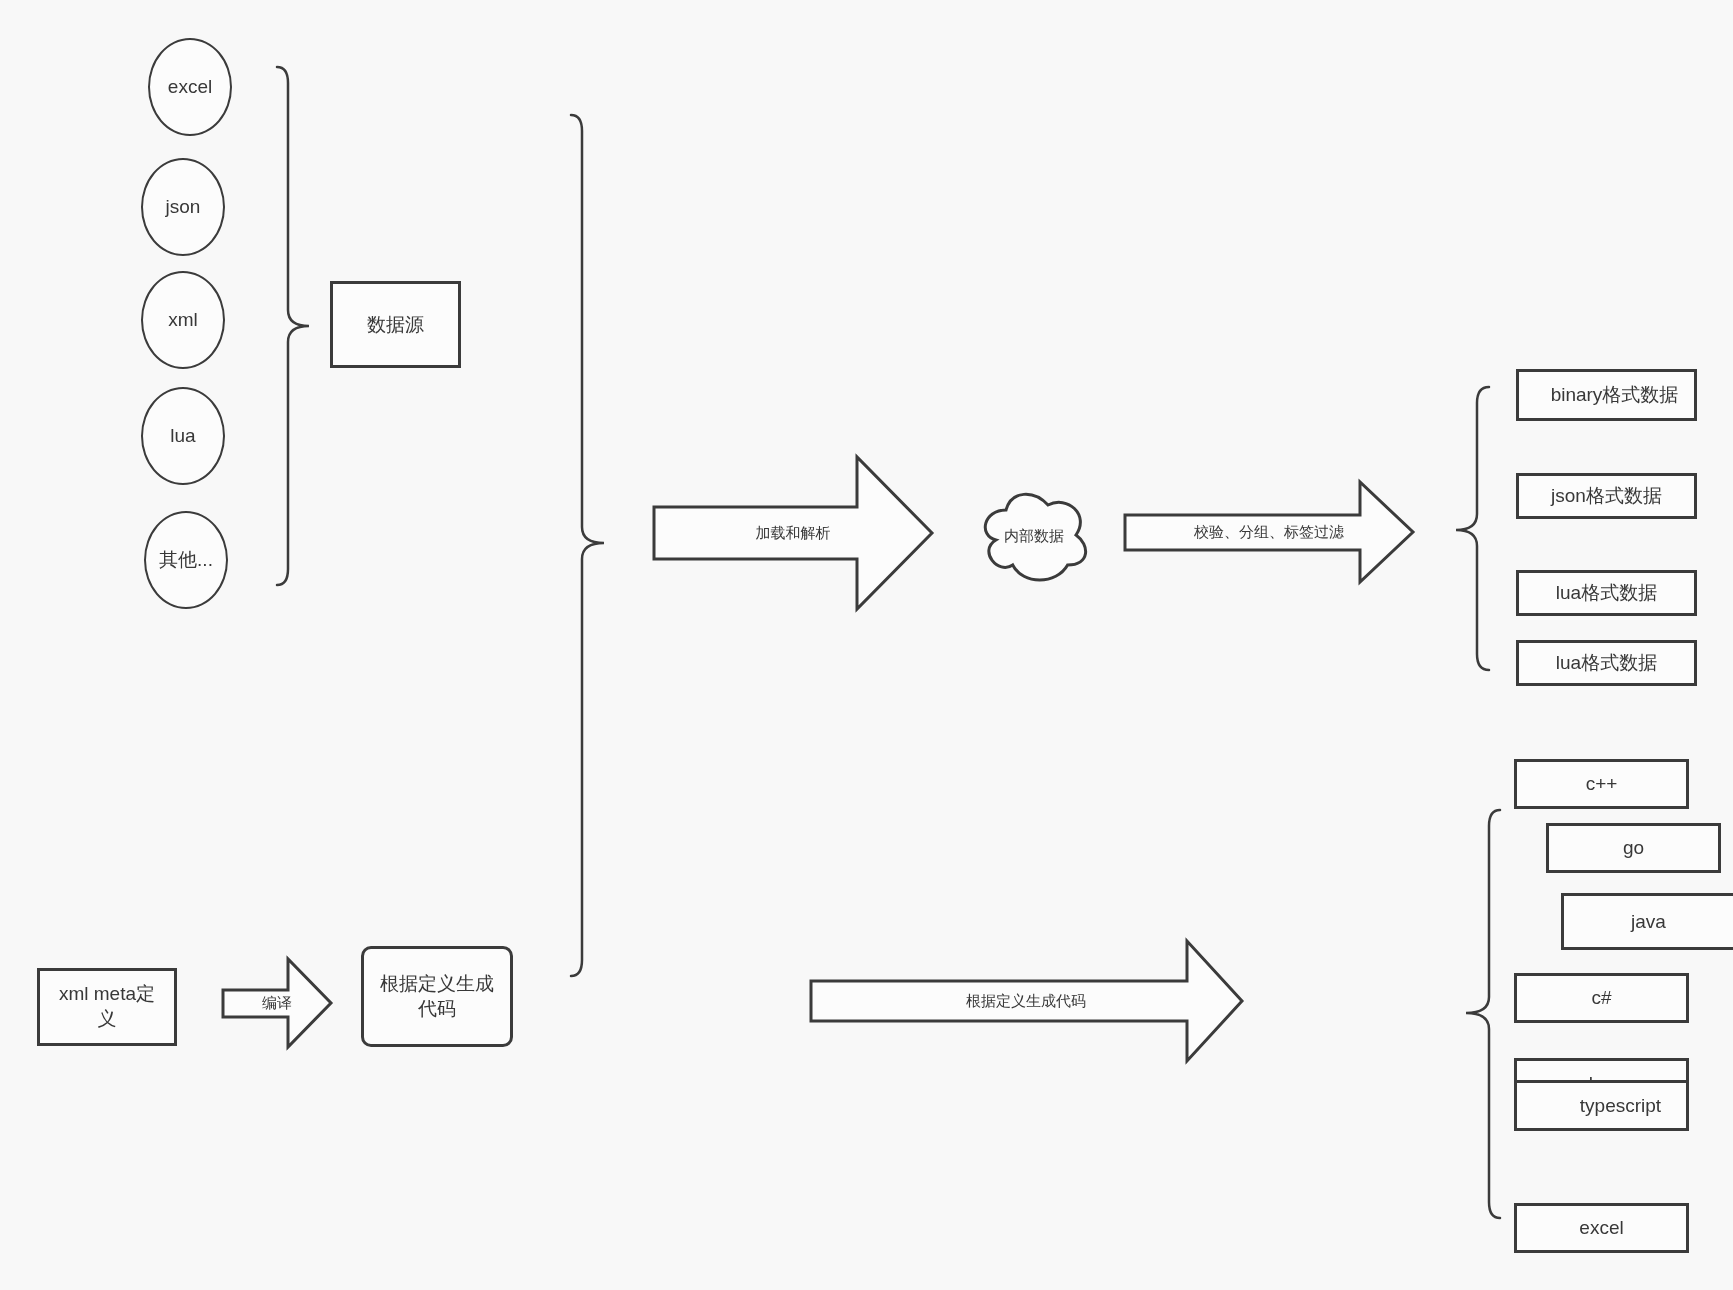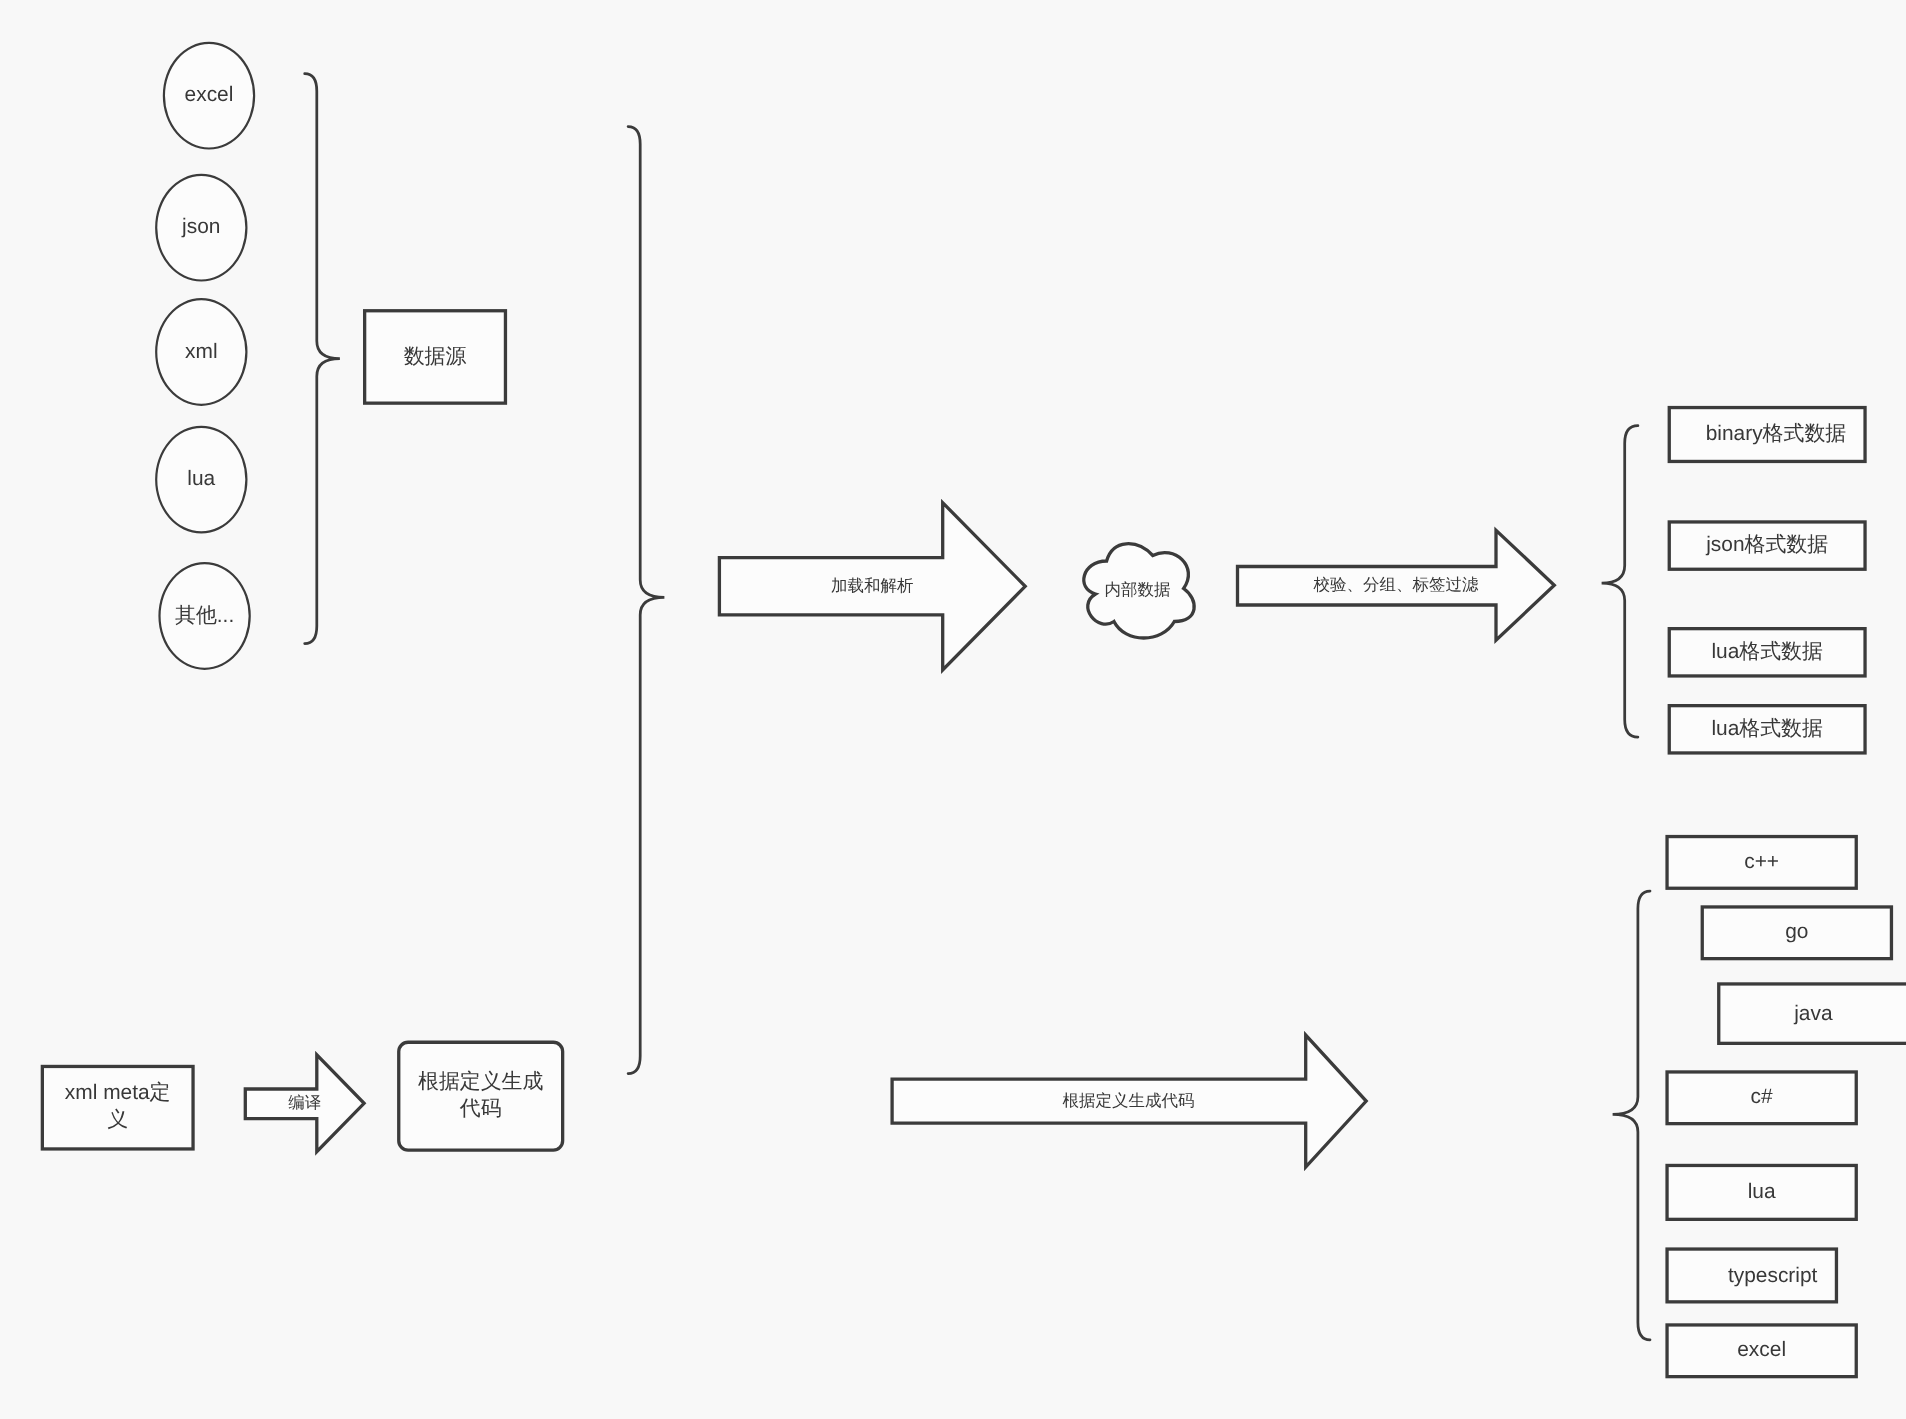--- a/index.html
+++ b/index.html
@@ -102,20 +102,20 @@
   </div>
   <div class="node" style="left:1514px;top:893px;width:175px;height:57px;margin-left:47px;">
     <span>java</span>
   </div>
   <div class="node" style="left:1514px;top:973px;width:175px;height:50px;">
     <span>c#</span>
   </div>
   <div class="node" style="left:1514px;top:1058px;width:175px;height:52px;">
     <span>lua</span>
   </div>
-  <div class="node" style="left:1514px;top:1134px;width:157px;height:51px;padding-left:38px;">
+  <div class="node" style="left:1514px;top:1080px;width:175px;height:51px;padding-left:38px;">
     <span>typescript</span>
   </div>
   <div class="node" style="left:1514px;top:1203px;width:175px;height:50px;">
     <span>excel</span>
   </div>
 
 </div>
 
 </body></html>

